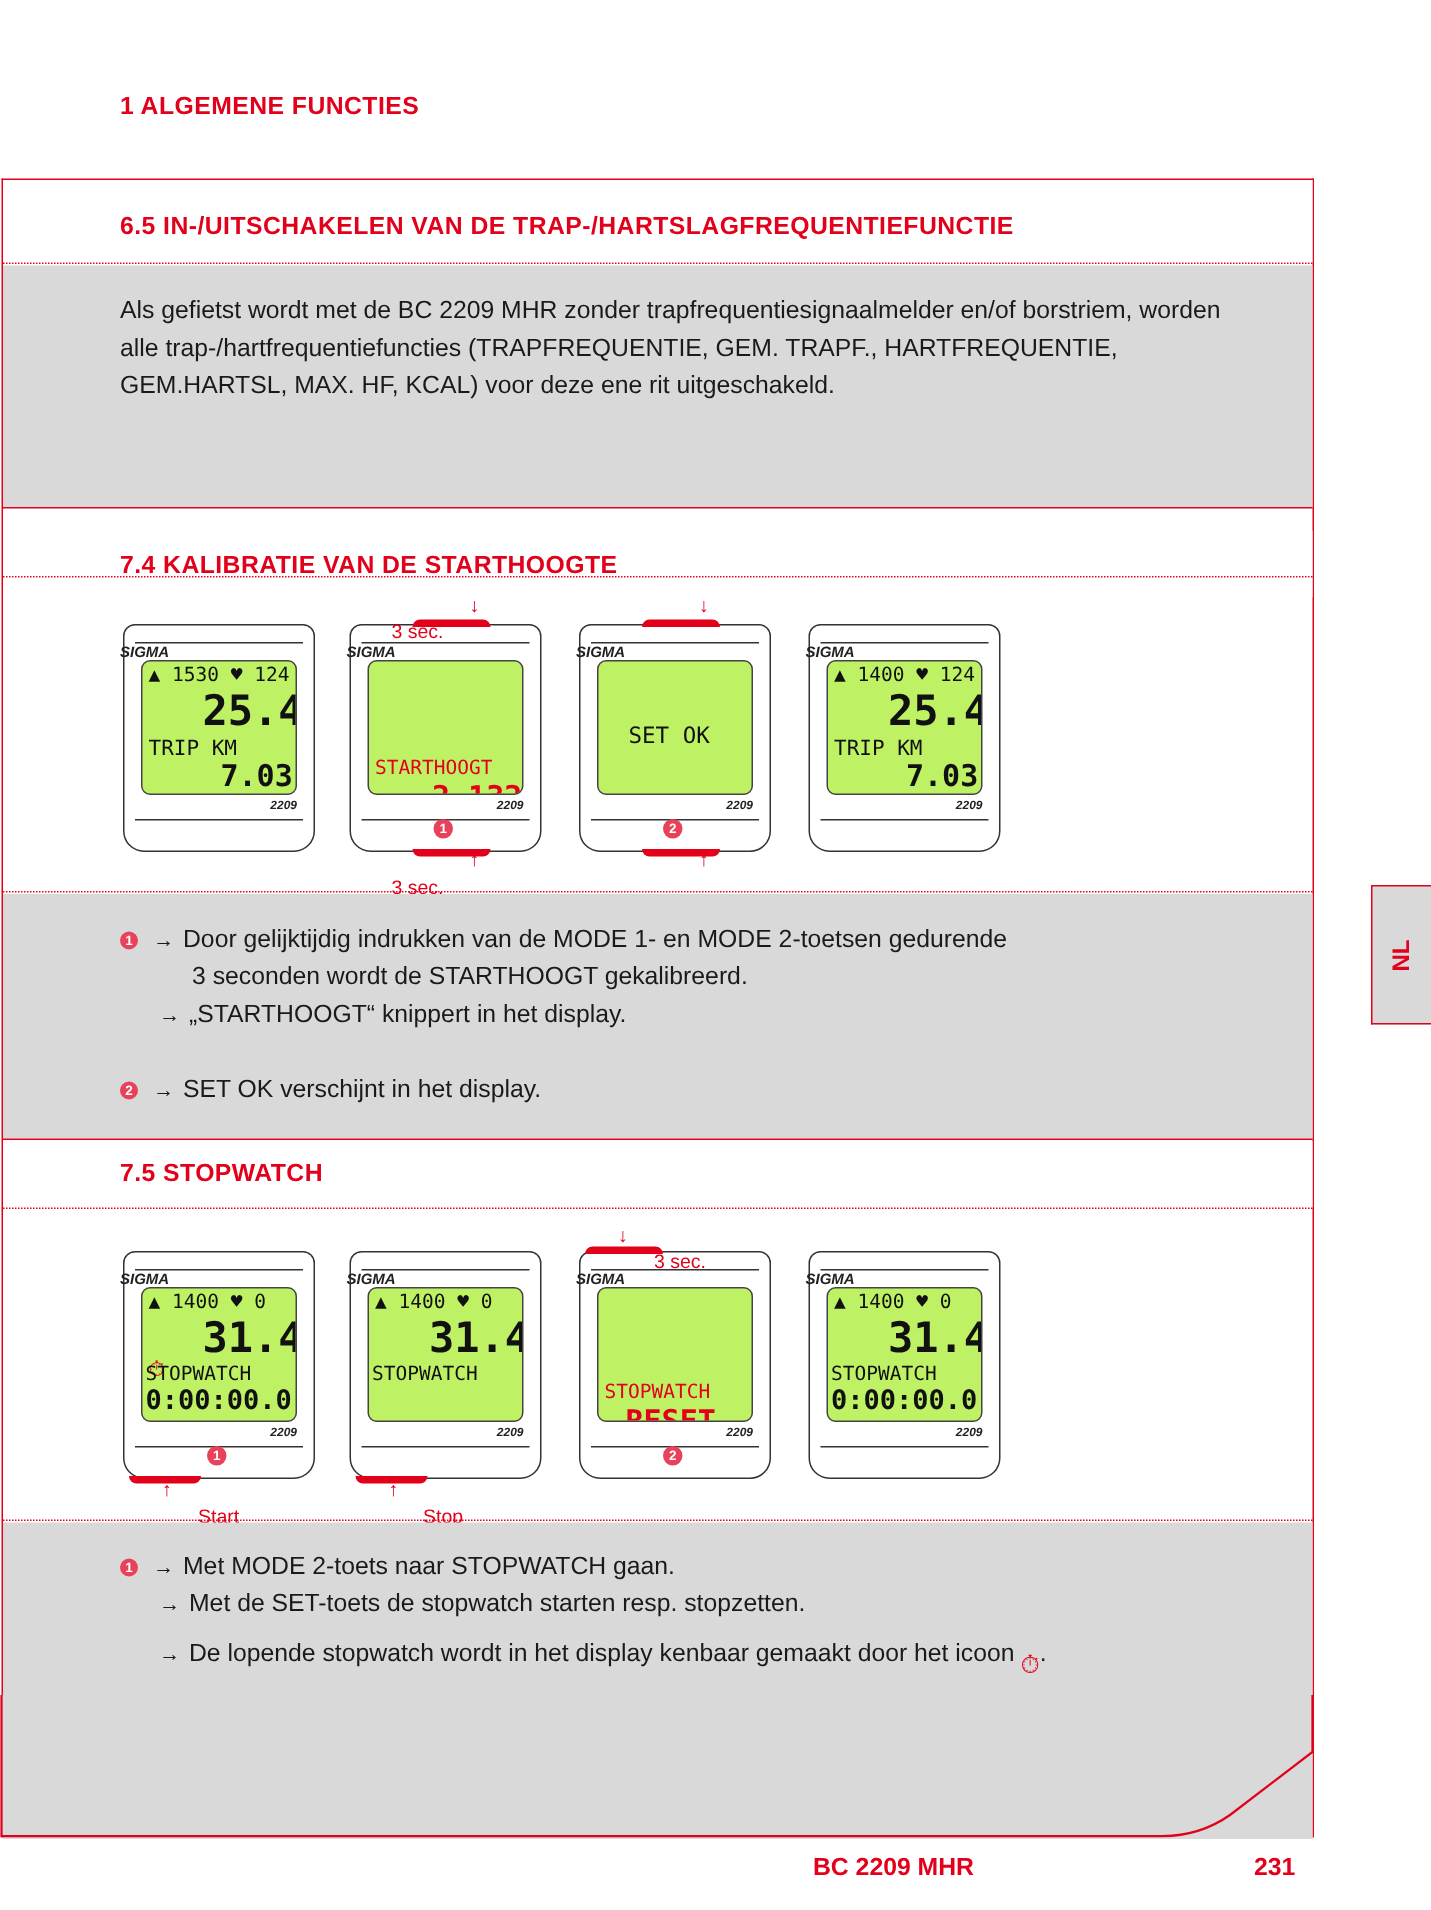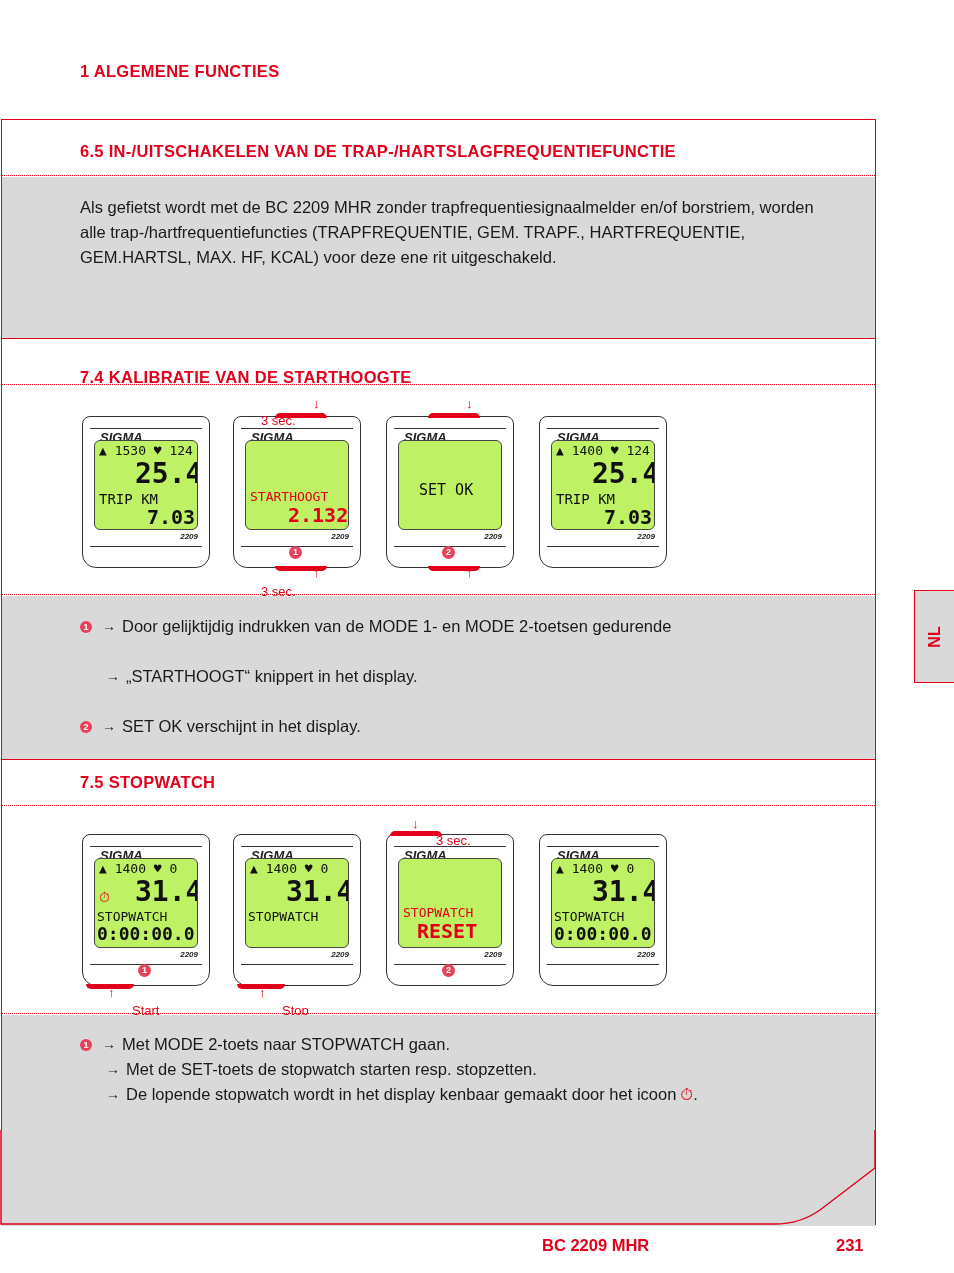--- a/index.html
+++ b/index.html
@@ -1,18 +1,18 @@
 <!DOCTYPE html>
 <html><head>
 <meta charset="utf-8">
 <style>
   * { box-sizing: border-box; margin: 0; padding: 0; }
   body { width: 954px; height: 1273px; background: #ffffff; position: relative; overflow: hidden;
          font-family: "Liberation Sans", sans-serif; color: #1a1a1a; }
-  .red { color: #e2001a; }
+  .red { color: #e2001a; margin-top: 16px; }
   .chapter-title { position: absolute; left: 80px; top: 62px; font-size: 16.5px; font-weight: bold; color: #e2001a; letter-spacing: 0.3px; }
 
   .frame { position: absolute; left: 1px; top: 119px; width: 875px; height: 1106px;
            border: 1.5px solid #e2001a; border-right: 1.5px solid #e2001a; border-bottom: none; }
   .section-head { position: absolute; left: 0; width: 873px; background: #fff; }
   .section-head h2 { position: absolute; left: 78px; font-size: 16.5px; font-weight: bold; color: #e2001a; letter-spacing: 0.3px; white-space: nowrap; }
   .dotted { position: absolute; left: 0; width: 873px; border-top: 1.5px dotted #e2001a; }
   .solid-line { position: absolute; left: 0; width: 873px; border-top: 1.5px solid #e2001a; }
   .grey { position: absolute; left: 0; width: 873px; background: #d9d9d9; }
 
@@ -20,21 +20,21 @@
 
   .bullet-row { position: absolute; left: 78px; font-size: 16.5px; line-height: 25px; white-space: nowrap; display: flex; align-items: center; }
   .num { display: inline-block; width: 12px; height: 12px; border-radius: 50%; background: #e8425a; color: #fff; font-size: 9px; font-weight: bold; text-align: center; line-height: 12px; margin-right: 10px; }
   .arrow { display: inline-block; width: 14px; margin-right: 6px; font-size: 14px; }
 
   
   .device { position: absolute; width: 132px; height: 152px; }
   .device .body { position: absolute; left: 2px; top: 0; width: 128px; height: 152px; border: 1.3px solid #333; border-radius: 8px 8px 14px 14px; background: #fff; }
   .device .topbar { position: absolute; left: 10px; top: 12px; width: 112px; border-top: 1px solid #333; }
   .device .botbar { position: absolute; left: 10px; top: 130px; width: 112px; border-top: 1px solid #333; }
-  .device .logo { position: absolute; left: 20px; top: 14px; font-size: 13px; font-weight: bold; font-style: italic; color: #222; text-align: right; }
+  .device .logo { position: absolute; left: 0; top: 14px; font-size: 10px; font-weight: bold; font-style: italic; color: #222; text-align: right; }
   .device .screen { position: absolute; left: 14px; top: 24px; width: 104px; height: 90px; border: 1px solid #444; border-radius: 6px; background: #bef264; overflow: hidden; }
   .device .model { position: absolute; right: 14px; top: 116px; font-size: 8px; font-weight: bold; font-style: italic; color: #222; }
   .lcd { position: absolute; font-family: "DejaVu Sans Mono", monospace; color: #111; white-space: nowrap; }
   .lcd.red { color: #e2001a; }
   .press-top { position: absolute; top: -3px; left: 44px; width: 52px; height: 5px; background: #e2001a; border-radius: 6px 6px 0 0; }
   .press-bot { position: absolute; bottom: -3px; left: 44px; width: 52px; height: 5px; background: #e2001a; border-radius: 0 0 6px 6px; }
   .press-bot-left { position: absolute; bottom: -3px; left: 6px; width: 48px; height: 5px; background: #e2001a; border-radius: 0 0 6px 6px; }
   .dev-num { position: absolute; top: 130px; left: 58px; width: 13px; height: 13px; border-radius: 50%; background: #e8425a; color: #fff; font-size: 9px; font-weight: bold; text-align: center; line-height: 13px; }
 
   .annot { position: absolute; font-size: 13px; color: #e2001a; white-space: nowrap; margin-top: 16px; }
@@ -131,20 +131,23 @@
     <div class="model">2209</div>
   </div>
 
   <div class="dotted" style="top:474px;"></div>
   <div class="grey" style="top:476px;height:163px;">
     <div class="bullet-row" style="left:78px;top:18px;">
       <span class="num">1</span>
         <span class="arrow">→</span>
         <span>Door gelijktijdig indrukken van de MODE 1- en MODE 2-toetsen gedurende</span>
     </div>
+    <div class="bullet-row" style="left:126px;top:43px;">
+        <span>3 seconden wordt de STARTHOOGT gekalibreerd.</span>
+      </div>
     <div class="bullet-row" style="left:104px;top:68px;">
       <span class="arrow">→</span>
         <span>„STARTHOOGT“ knippert in het display.</span>
     </div>
     <div class="bullet-row" style="left:78px;top:118px;">
       <span class="num">2</span>
         <span class="arrow">→</span>
         <span>SET OK verschijnt in het display.</span>
     </div>
   </div>

